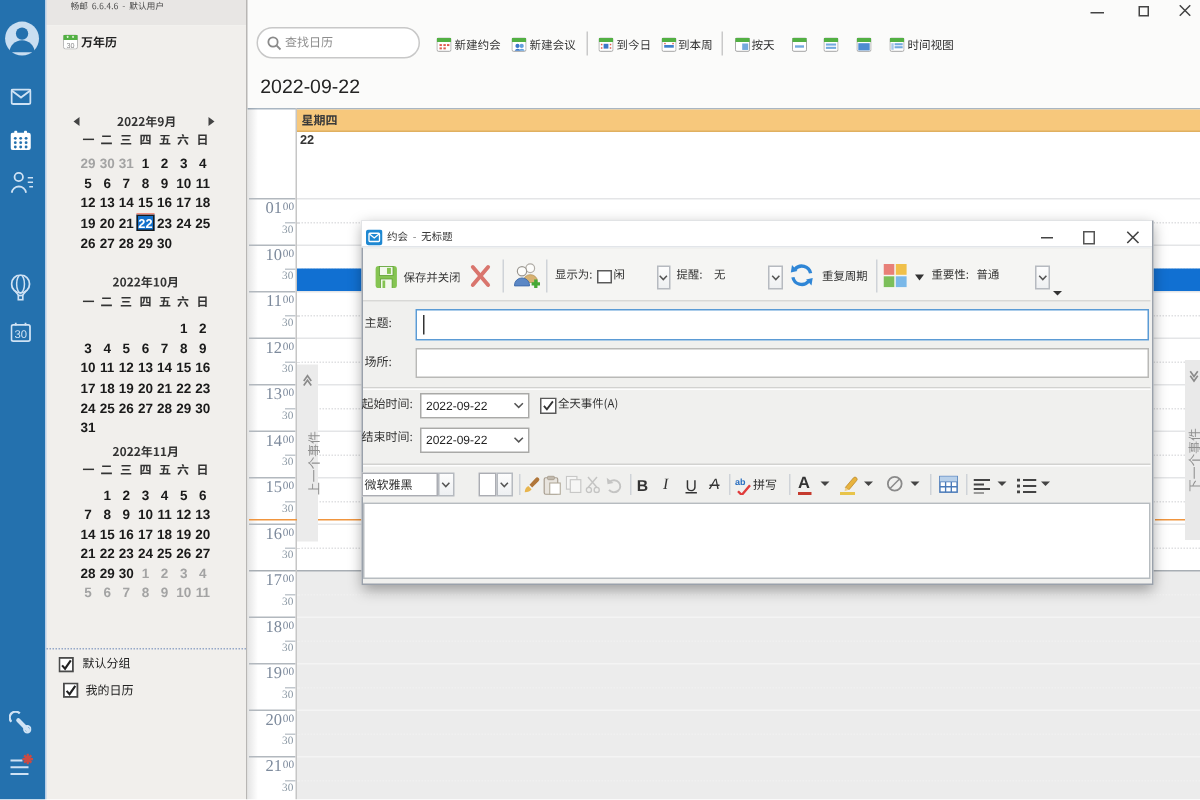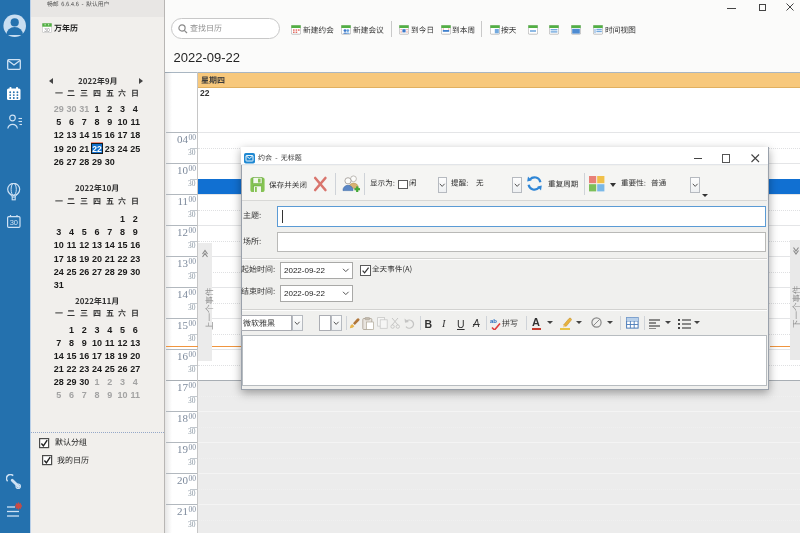--- a/index.html
+++ b/index.html
@@ -13,21 +13,21 @@
 <div style="position:absolute;left:200.5px;top:75.6px;">
     <svg width="24.0" height="10.0" style="overflow:visible;display:block">
       <path fill="#3a3a3a" d="M2.2 2.4H5.7V2.8H2.2ZM2.2 1.3H5.7V1.7H2.2ZM1.2 0.5V3.5H1.6C1.3 4.1 0.8 4.8 0.3 5.2C0.5 5.3 0.9 5.6 1.1 5.7C1.3 5.5 1.6 5.2 1.8 4.9H3.5V5.4H1.5V6.2H3.5V6.7H0.5V7.6H7.6V6.7H4.5V6.2H6.7V5.4H4.5V4.9H7V4.1H4.5V3.7H3.5V4.1H2.4C2.5 4 2.5 3.8 2.6 3.7L1.9 3.5H6.7V0.5Z M9.2 5.9C9 6.4 8.6 6.9 8.2 7.2C8.4 7.3 8.8 7.6 8.9 7.8C9.4 7.4 9.8 6.8 10.1 6.2ZM14.6 1.5V2.4H13.4V1.5ZM10.4 6.3C10.7 6.6 11.1 7.2 11.3 7.5L11.9 7.1L11.9 7.2C12.1 7.3 12.5 7.6 12.6 7.8C13.1 7.1 13.3 6.1 13.4 5.1H14.6V6.7C14.6 6.8 14.5 6.8 14.4 6.8C14.3 6.8 13.9 6.9 13.6 6.8C13.7 7.1 13.8 7.5 13.8 7.7C14.4 7.8 14.8 7.7 15.1 7.6C15.4 7.4 15.5 7.2 15.5 6.7V0.6H12.5V3.5C12.5 4.6 12.5 5.9 12 7C11.8 6.6 11.4 6.2 11.2 5.9ZM14.6 3.3V4.2H13.4L13.4 3.5V3.3ZM10.8 0.3V1.2H9.8V0.3H9V1.2H8.3V2H9V5H8.2V5.8H12.2V5H11.7V2H12.3V1.2H11.7V0.3ZM9.8 2H10.8V2.5H9.8ZM9.8 3.2H10.8V3.7H9.8ZM9.8 4.5H10.8V5H9.8Z M16.6 0.9V7.5H17.6V7H22.4V7.4H23.4V0.9ZM17.6 6V4.9C17.8 5.1 18 5.5 18.1 5.7C19.4 5 19.5 3.8 19.6 1.8H20.4V4C20.4 4.8 20.5 5.2 21.3 5.2C21.4 5.2 21.8 5.2 22 5.2C22.1 5.2 22.2 5.2 22.4 5.1V6ZM17.6 4.9V1.8H18.6C18.6 3.5 18.5 4.3 17.6 4.9ZM21.3 1.8H22.4V4.3C22.2 4.4 22.1 4.4 22 4.4C21.8 4.4 21.5 4.4 21.4 4.4C21.3 4.4 21.3 4.2 21.3 4Z"></path>
     </svg>
   </div>
 <div style="position:absolute;left:200px;top:89.3px;font-family:'Liberation Sans',sans-serif;font-size:8.5px;font-weight:700;color:#333;line-height:1;white-space:pre;">22</div>
 <div style="position:absolute;left:166px;top:132.2px;width:31px;height:0;border-top:1px solid #b2b8be"></div>
 <div style="position:absolute;left:198px;top:132.2px;width:602px;height:0;border-top:1px solid #e4e5e7"></div>
 <div style="position:absolute;left:189.5px;top:147.7px;width:7.5px;height:0;border-top:1px solid #c2c8ce"></div>
 <div style="position:absolute;left:198px;top:147.7px;width:602px;height:0;border-top:1px dotted #dfe0e2"></div>
-<div style="position:absolute;left:166px;top:133.5px;width:22px;text-align:right;font-family:'Liberation Serif',serif;font-size:11px;color:#7d8a9c;line-height:1;">04</div>
+<div style="position:absolute;left:166px;top:133.5px;width:22px;text-align:right;font-family:'Liberation Serif',serif;font-size:11px;color:#7d8a9c;line-height:1;">01</div>
 <div style="position:absolute;left:188.5px;top:134.2px;font-family:'Liberation Serif',serif;font-size:7.5px;color:#7d8a9c;line-height:1;">00</div>
 <div style="position:absolute;left:181px;top:149.29999999999998px;width:14.5px;text-align:right;font-family:'Liberation Serif',serif;font-size:7.5px;color:#8a97a3;line-height:1;">30</div>
 <div style="position:absolute;left:166px;top:163.2px;width:31px;height:0;border-top:1px solid #b2b8be"></div>
 <div style="position:absolute;left:198px;top:163.2px;width:602px;height:0;border-top:1px solid #e4e5e7"></div>
 <div style="position:absolute;left:189.5px;top:178.7px;width:7.5px;height:0;border-top:1px solid #c2c8ce"></div>
 <div style="position:absolute;left:198px;top:178.7px;width:602px;height:0;border-top:1px dotted #dfe0e2"></div>
 <div style="position:absolute;left:166px;top:164.5px;width:22px;text-align:right;font-family:'Liberation Serif',serif;font-size:11px;color:#7d8a9c;line-height:1;">10</div>
 <div style="position:absolute;left:188.5px;top:165.2px;font-family:'Liberation Serif',serif;font-size:7.5px;color:#7d8a9c;line-height:1;">00</div>
 <div style="position:absolute;left:181px;top:180.29999999999998px;width:14.5px;text-align:right;font-family:'Liberation Serif',serif;font-size:7.5px;color:#8a97a3;line-height:1;">30</div>
 <div style="position:absolute;left:166px;top:194.2px;width:31px;height:0;border-top:1px solid #b2b8be"></div>

